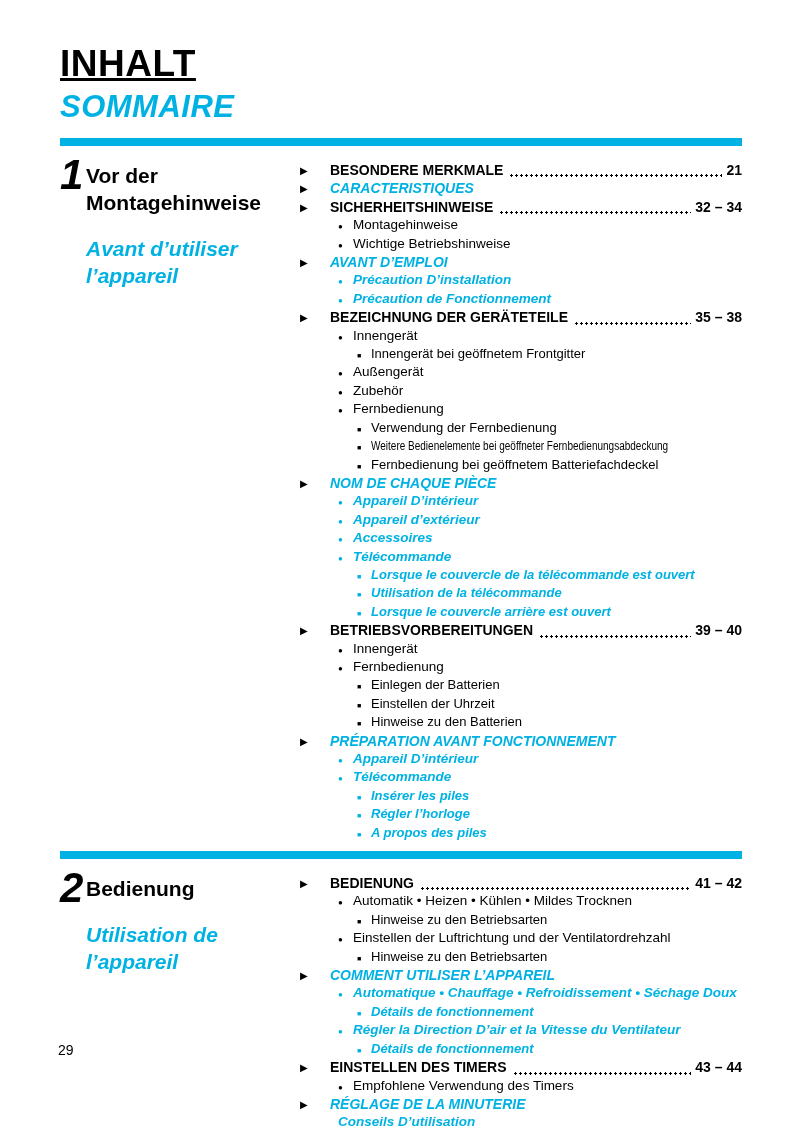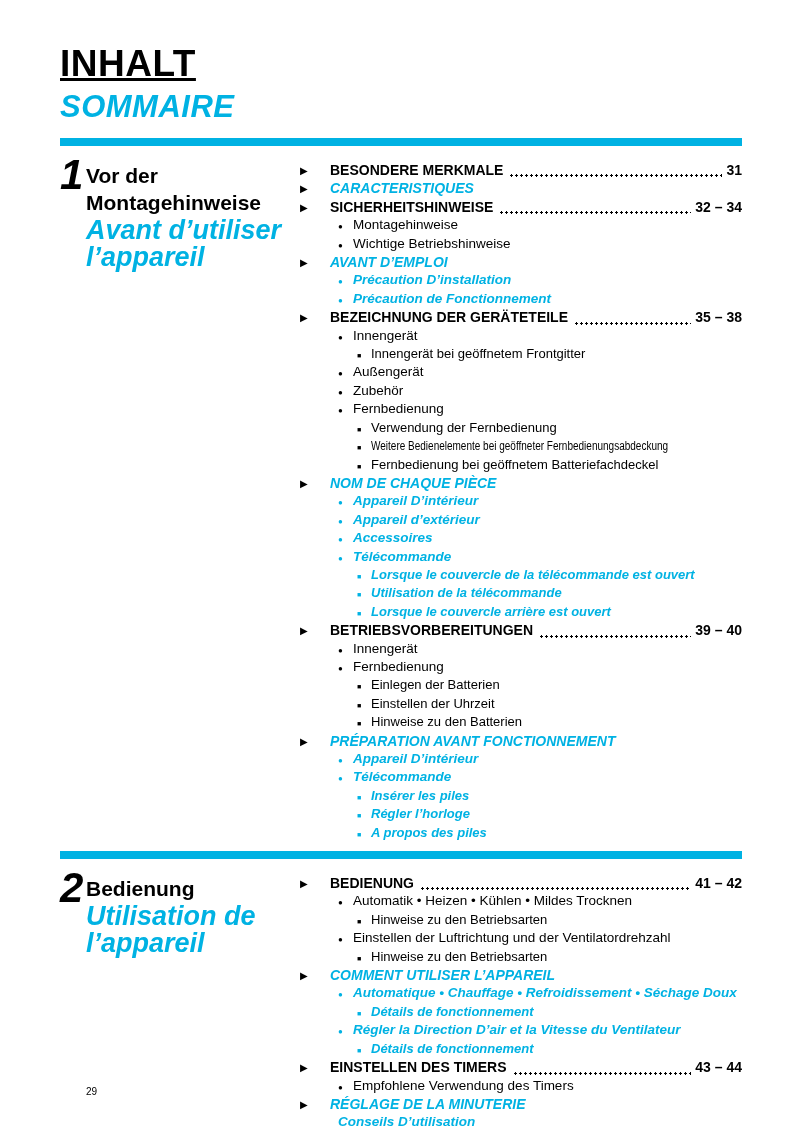--- a/index.html
+++ b/index.html
@@ -54,24 +54,24 @@
     font-size: 42px;
     font-weight: bold;
     font-style: italic;
     line-height: 1;
   }
   .heading-de {
     font-size: 21px; font-weight: bold;
     line-height: 27px; white-space: pre-line;
   }
   .heading-fr {
-    font-size: 27px; font-weight: bold; font-style: italic;
+    font-size: 21px; font-weight: bold; font-style: italic;
     color: var(--cyan);
     line-height: 27px; white-space: pre-line;
-    margin-top: 1px;
+    margin-top: 19px;
   }
   .chapter-toc { flex: 1; min-width: 0; }
 
   
   .row { display: flex; align-items: baseline; }
   .row .marker { flex-shrink: 0; }
   .row .txt { min-width: 0; }
 
   .l0 { font-weight: bold; font-size: 14px; line-height: 16.4px; }
   .l0 .marker { width: 30px; font-size: 10px; color: #000; transform: translateY(-1px); }
@@ -102,23 +102,22 @@
     margin: 0 4px 3px 6px;
     background-image: radial-gradient(circle, #000 1.1px, rgba(0,0,0,0) 1.4px);
     background-size: 5px 3px;
     background-repeat: repeat-x;
     background-position: left bottom;
     min-width: 12px;
   }
 
   .page-number {
     position: absolute;
-    left: 58px; top: 1086px;
-    font-size: 10px;
-    margin-left: 28px;
+    left: 58px; top: 1042px;
+    font-size: 14px;
   }
 </style>
 </head>
 <body>
 
 <div class="page">
   <div class="content">
     <h1 class="title-de">INHALT</h1>
     <h2 class="title-fr">SOMMAIRE</h2>
 
@@ -130,21 +129,21 @@
         <div class="heading-de">Vor der
 Montagehinweise</div>
         <div class="heading-fr">Avant d’utiliser
 l’appareil</div>
       </div>
       <div class="chapter-toc">
           <div class="row l0 de">
             <span class="marker">▶</span>
             <span class="txt">BESONDERE MERKMALE</span>
             <span class="leader"></span>
-            <span class="pages">31</span>
+            <span class="pages">21</span>
           </div>
           <div class="row l0 fr">
             <span class="marker">▶</span>
             <span class="txt">CARACTERISTIQUES</span>
           </div>
           <div class="row l0 de">
             <span class="marker">▶</span>
             <span class="txt">SICHERHEITSHINWEISE</span>
             <span class="leader"></span>
             <span class="pages">32 – 34</span>

